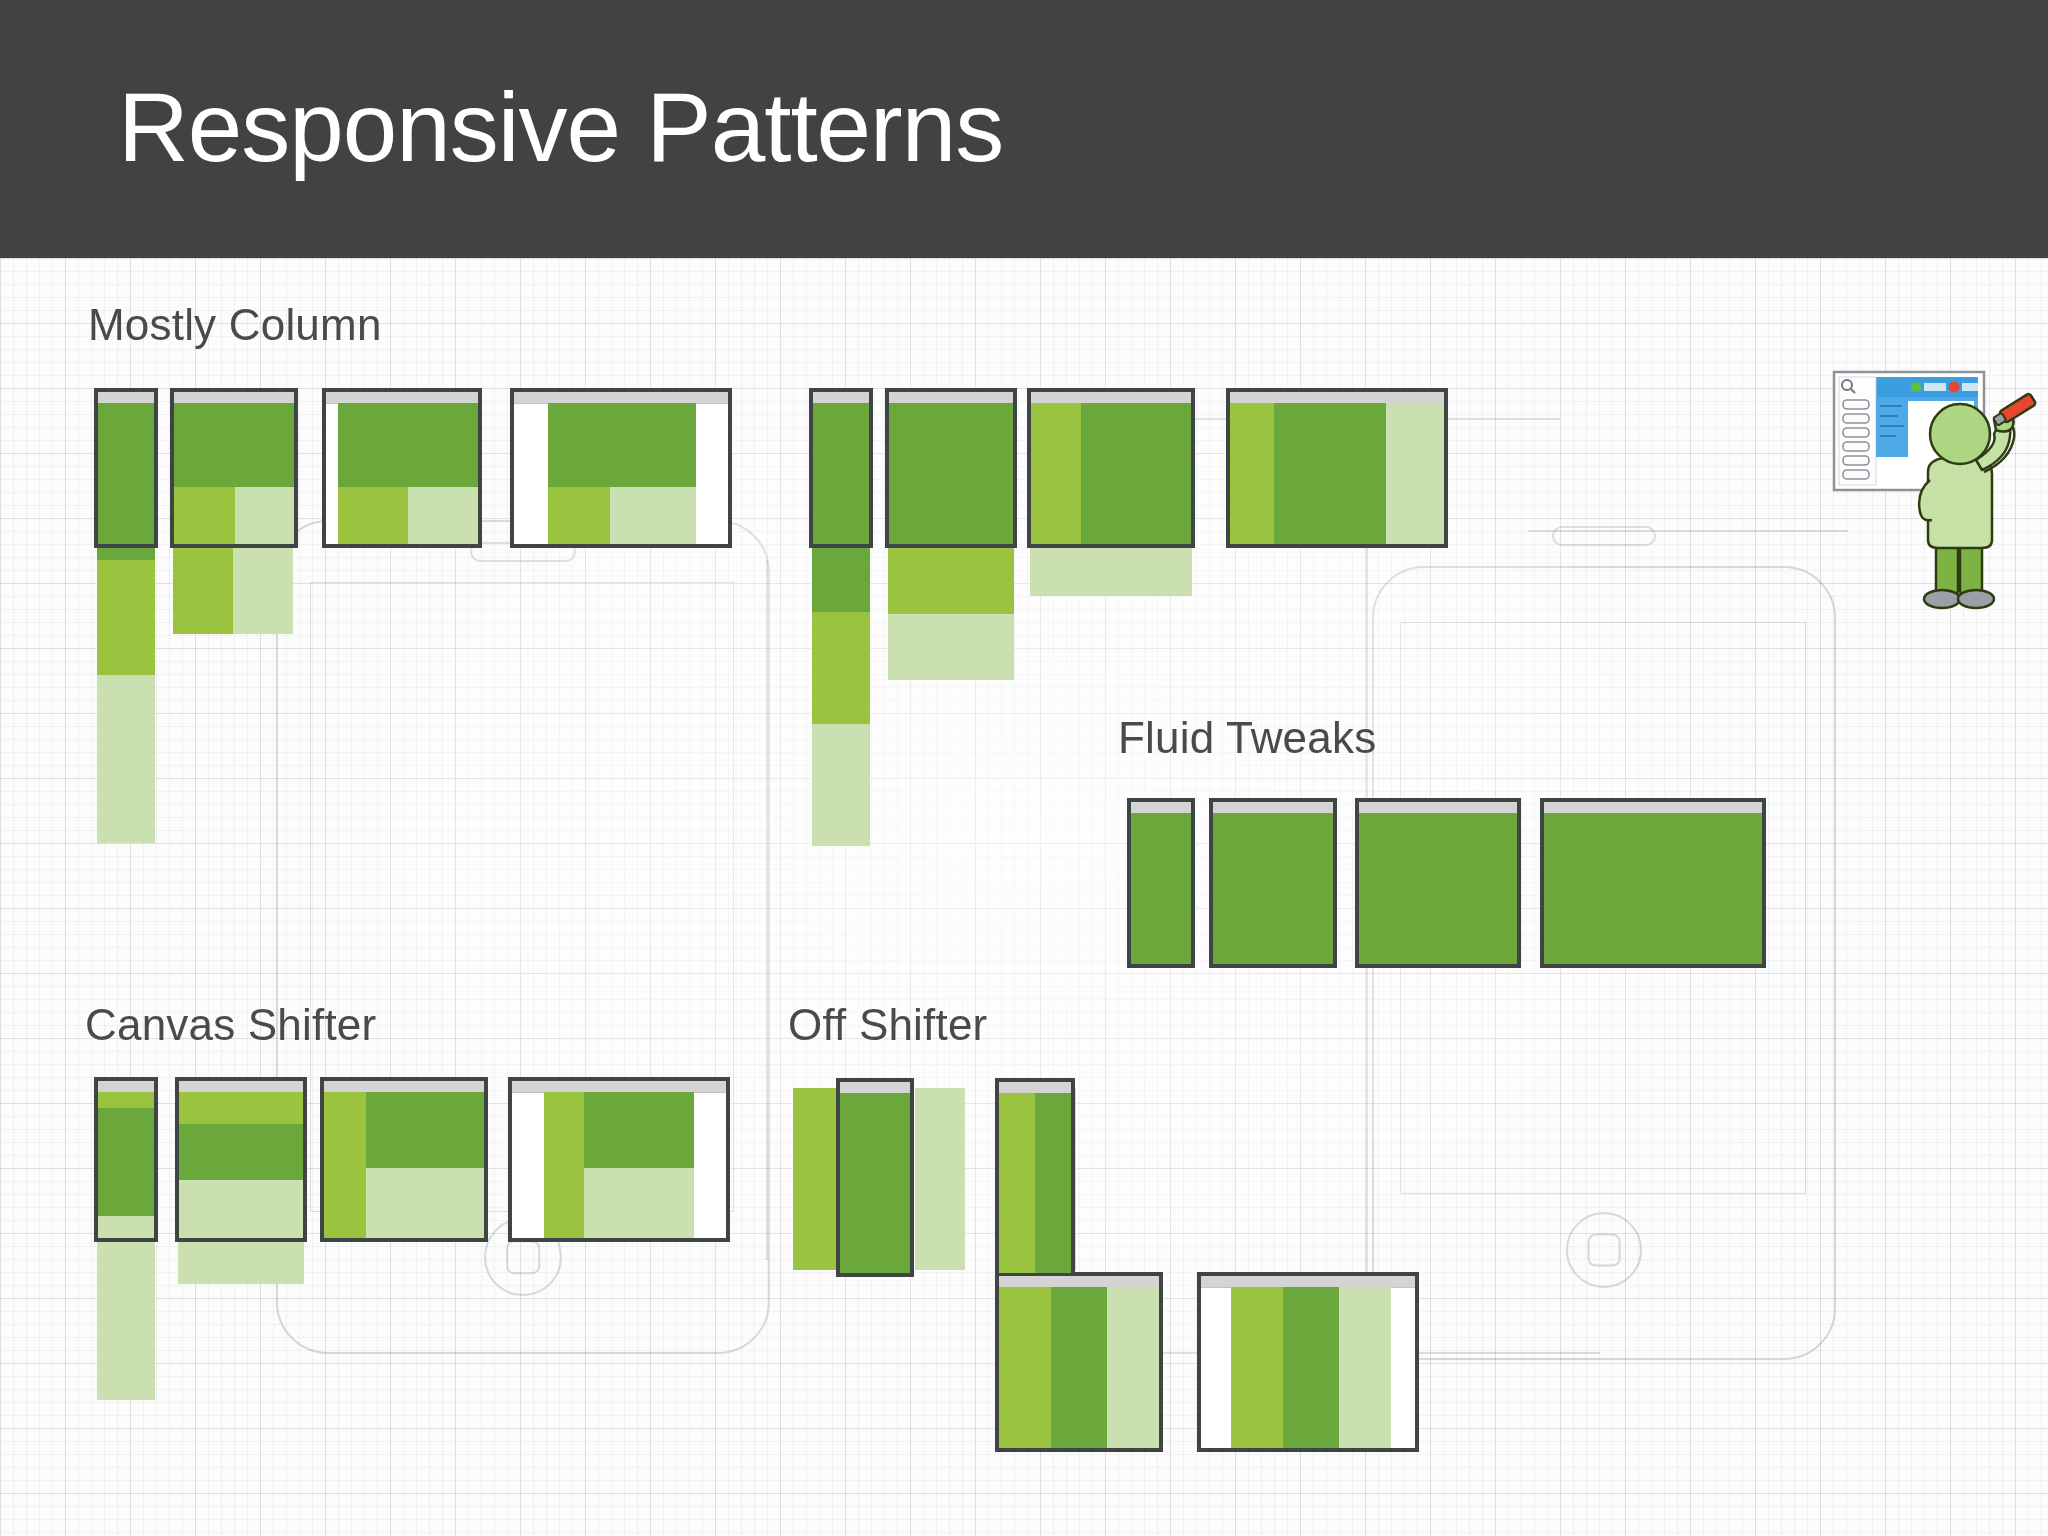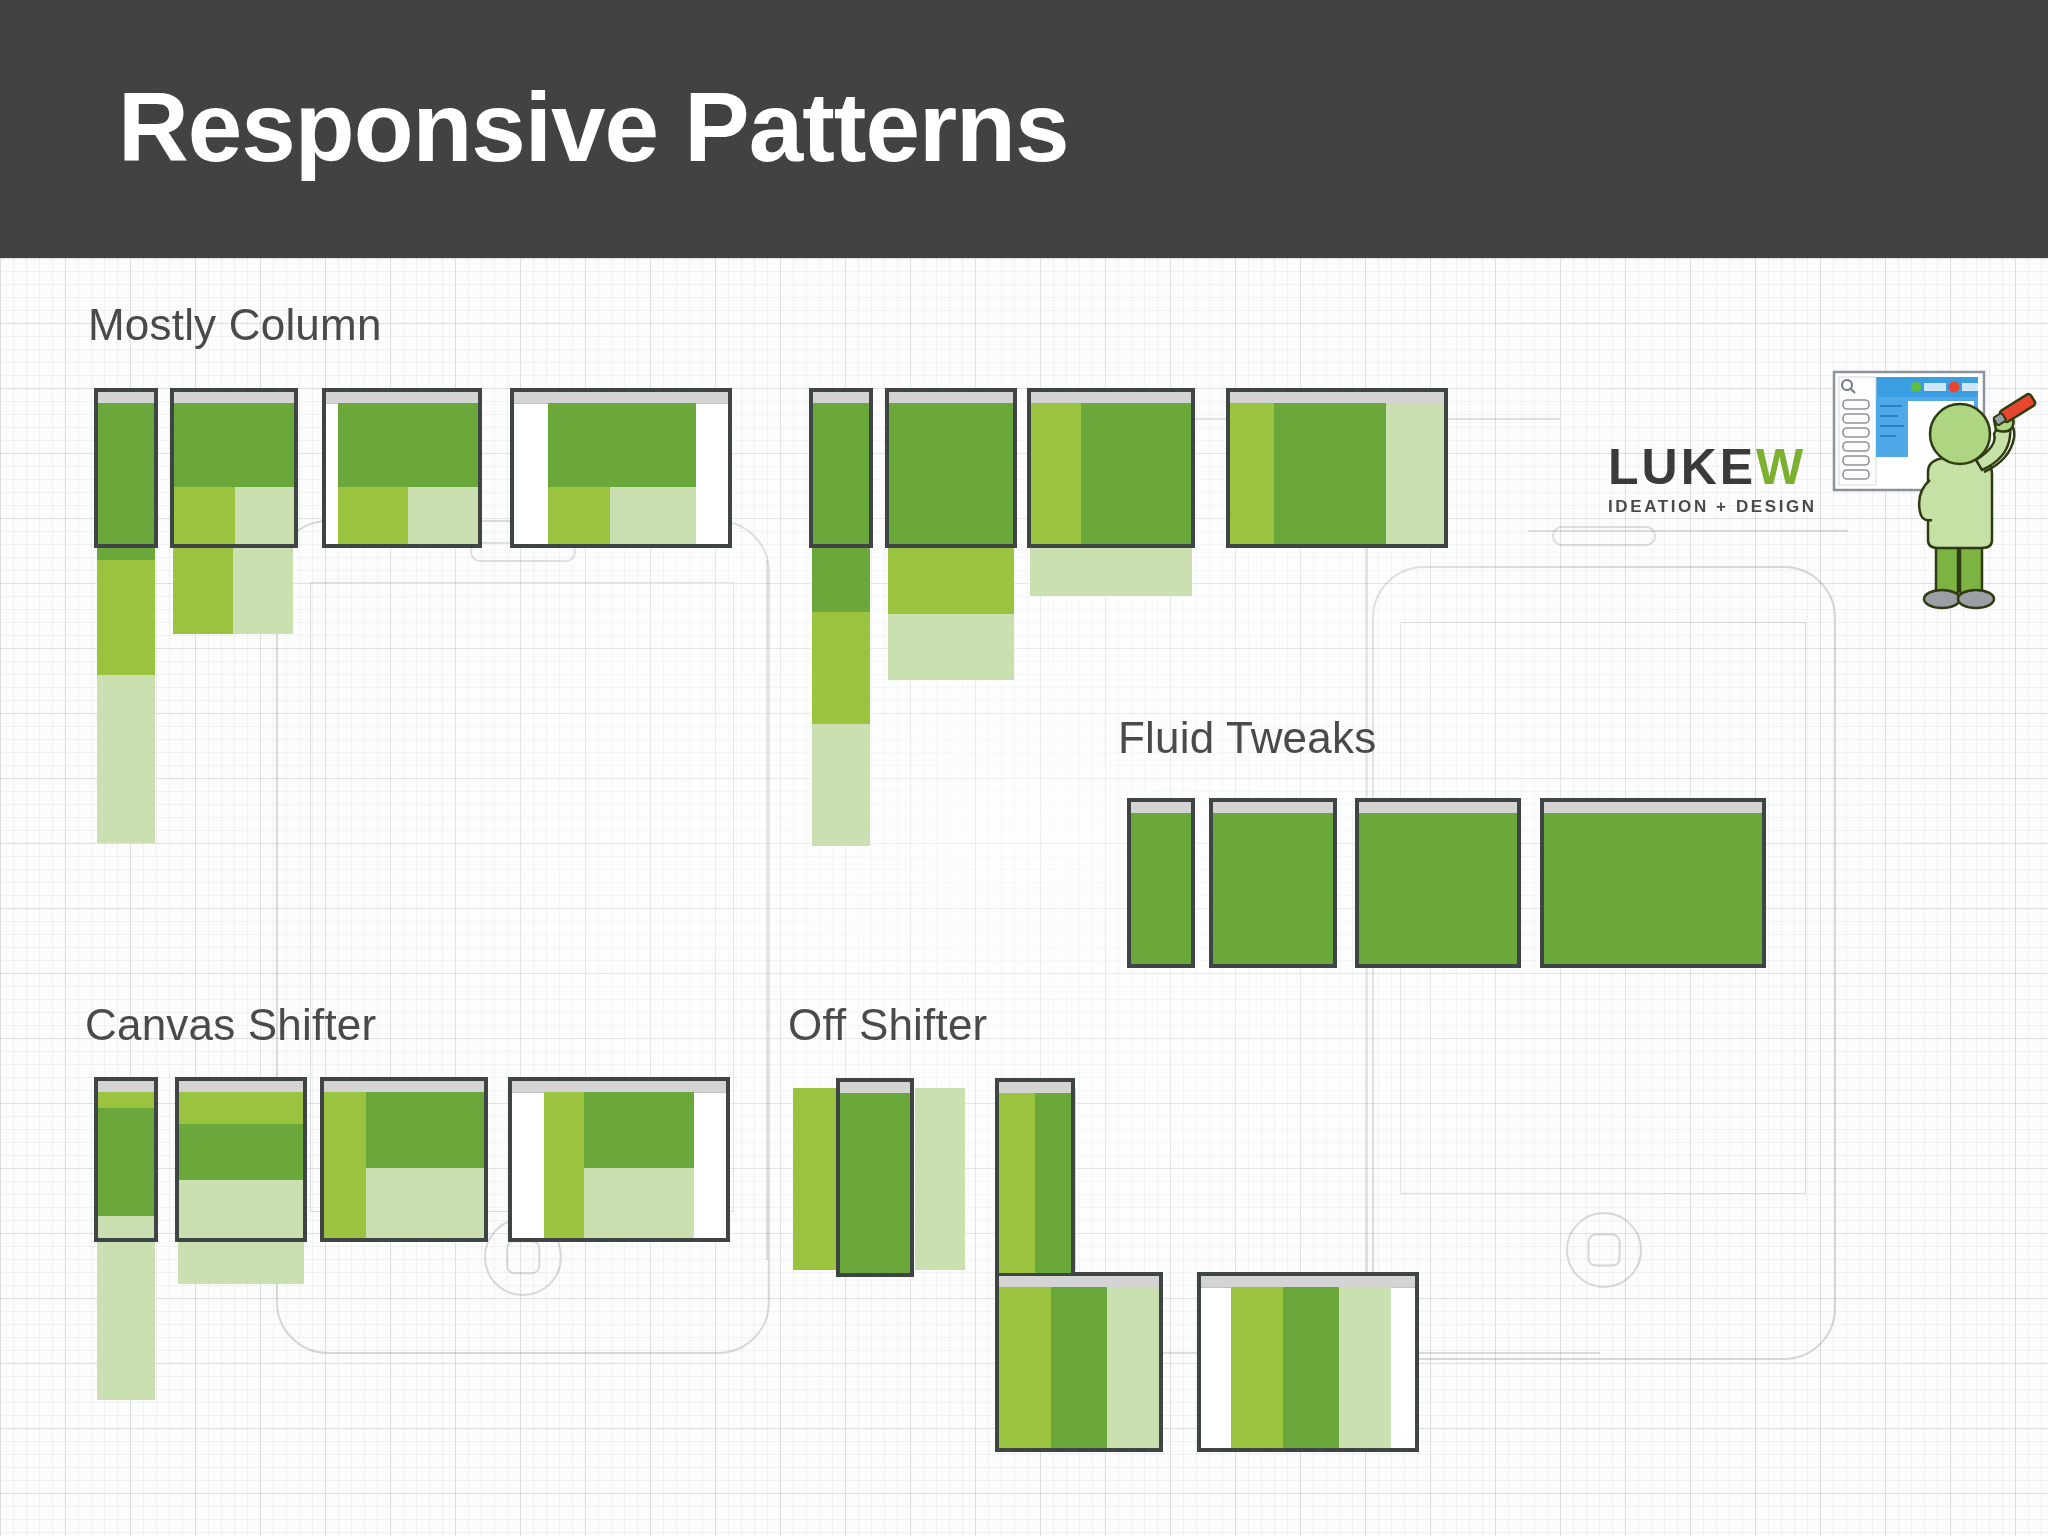--- a/index.html
+++ b/index.html
@@ -30,21 +30,21 @@
     pointer-events:none;
   }
 
   
   .header{
     position:absolute;left:0;top:0;width:2048px;height:258px;
     background:#424242;
   }
   .header-title{
     position:absolute;left:118px;top:78px;
-    font-size:98px;font-weight:bold;color:#ffffff;
+    font-size:98px;font-weight:normal;color:#ffffff;
     letter-spacing:-1px;line-height:1;
     white-space:nowrap;
   }
 
   
   .device{
     position:absolute;border:2px solid rgba(120,125,135,.30);
     border-radius:58px;background:transparent;
   }
   .device-screen{
@@ -312,26 +312,20 @@
 
   <div class="stage">
     <div class="frame" style="left: 1197px; top: 1272px; width: 222px; height: 180px; border-color: rgb(63, 68, 68);">
       <div class="chrome" style="background: rgb(212, 212, 212);"></div>
     </div>
     <div class="blk g-mid inframe" style="left: 1231px; top: 1287px; width: 52px; height: 161px; background: rgb(154, 196, 64);"></div>
     <div class="blk g-dark inframe" style="left: 1283px; top: 1287px; width: 56px; height: 161px; background: rgb(106, 168, 60);"></div>
     <div class="blk g-pale inframe" style="left: 1339px; top: 1287px; width: 52px; height: 161px; background: rgb(203, 224, 176);"></div>
   </div>
 
-  <div class="logo-wrap" style="left:1608px;top:438px;width:400px;height:120px;">
-    <div class="logo-text" style="left:0;top:0;">
-      <span class="logo-luke">LUKE</span><span class="logo-luke logo-w" style="color: rgb(123, 176, 48);">W</span>
-      <div class="logo-sub">IDEATION + DESIGN</div>
-    </div>
-  </div>
 
   <svg style="position:absolute;left:1824px;top:368px;width:220px;height:250px;" viewBox="0 0 220 250">
 
     <rect x="10" y="4" width="150" height="118" fill="#ffffff" stroke="#8d9199" stroke-width="2.5"></rect>
     <rect x="14" y="8" width="142" height="110" fill="#ffffff"></rect>
     <rect x="52" y="9" width="102" height="20" fill="#3b9ee0"></rect>
     <rect x="15" y="9" width="37" height="108" fill="#fdfdfd" stroke="#c9ccd1" stroke-width="0.8"></rect>
     <rect x="52" y="29" width="102" height="60" fill="#4fa9e6"></rect>
     <rect x="84" y="33" width="66" height="82" fill="#ffffff"></rect>
     <circle cx="92" cy="19" r="5" fill="#5fbf3a"></circle>

